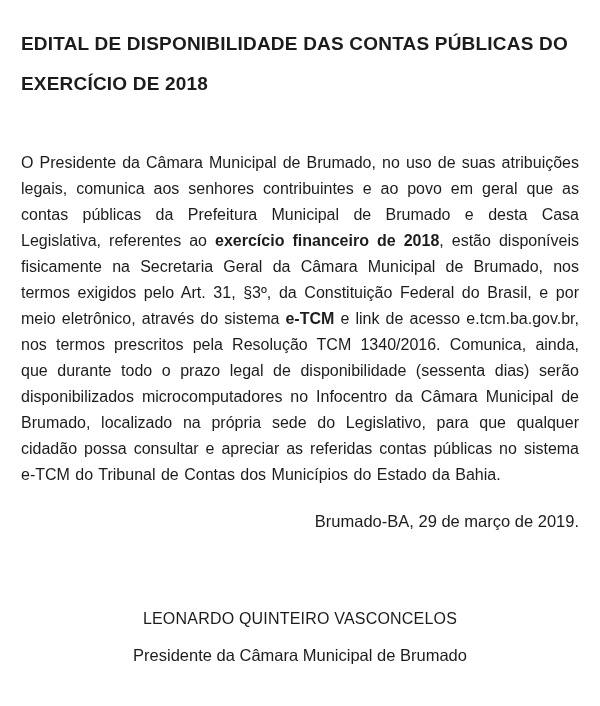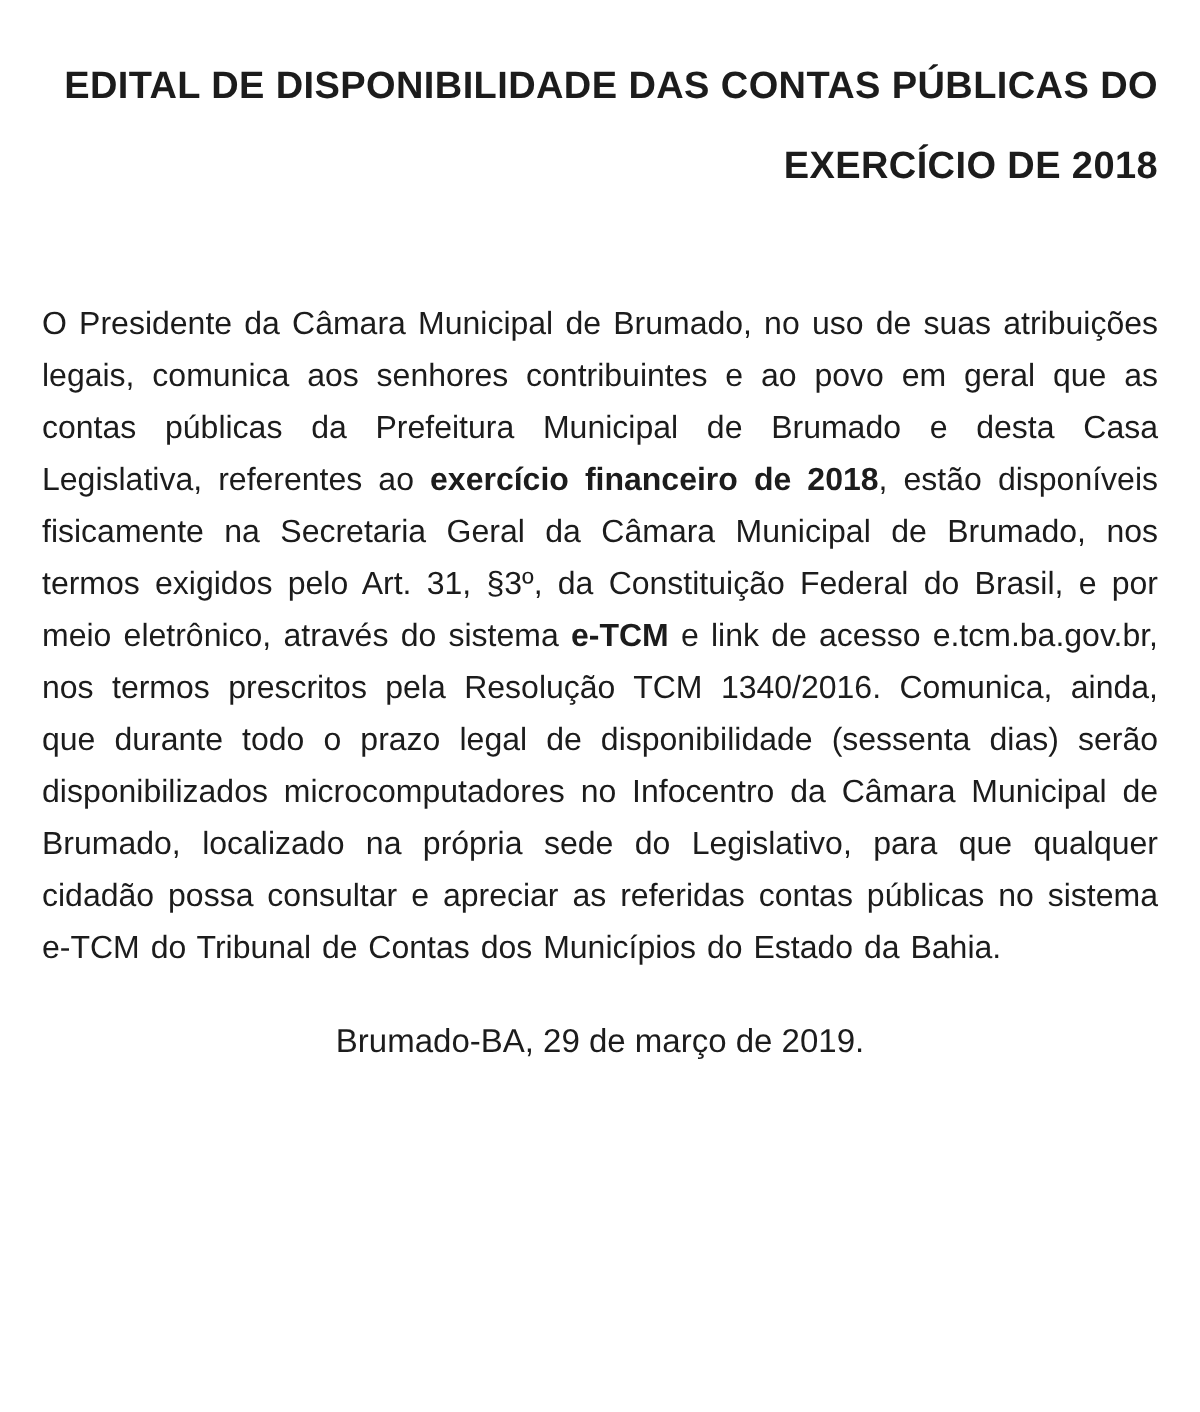--- a/index.html
+++ b/index.html
@@ -17,42 +17,42 @@
   }
   .page {
     box-sizing: border-box;
     width: 600px;
     height: 706px;
     padding: 0 21px;
     background: #ffffff;
   }
   .doc-title {
     margin: 24px 0 0 0;
-    text-align: right;
+    text-align: left;
     font-size: 19px;
     line-height: 40px;
     font-weight: 700;
     letter-spacing: 0.2px;
   }
   .doc-body {
     margin: 46px 0 0 0;
     text-align: justify;
     font-size: 16px;
     line-height: 26px;
     word-spacing: 1px;
   }
   .doc-body .seg-bold {
     font-weight: 700;
     margin-top: 40px;
   }
   .doc-date {
     margin: 20px 0 0 0;
     font-size: 16.5px;
     line-height: 26px;
-    text-align: center;
+    text-align: right;
   }
   .signature-block {
     text-align: center;
   }
   .signatory-name {
     margin: 72px 0 0 0;
     font-size: 16px;
     line-height: 26px;
     letter-spacing: 0.2px;
   }
@@ -66,14 +66,18 @@
 <body>
 
 <div class="page">
 
   <h1 class="doc-title">EDITAL DE DISPONIBILIDADE DAS CONTAS PÚBLICAS DO EXERCÍCIO DE 2018</h1>
 
   <p class="doc-body"><span>O Presidente da Câmara Municipal de Brumado, no uso de suas atribuições legais, comunica aos senhores contribuintes e ao povo em geral que as contas públicas da Prefeitura Municipal de Brumado e desta Casa Legislativa, referentes ao </span><span class="seg-bold">exercício financeiro de 2018</span><span>, estão disponíveis fisicamente na Secretaria Geral da Câmara Municipal de Brumado, nos termos exigidos pelo Art. 31, §3º, da Constituição Federal do Brasil, e por meio eletrônico, através do sistema </span><span class="seg-bold">e-TCM</span><span> e link de acesso e.tcm.ba.gov.br, nos termos prescritos pela Resolução TCM 1340/2016. Comunica, ainda, que durante todo o prazo legal de disponibilidade (sessenta dias) serão disponibilizados microcomputadores no Infocentro da Câmara Municipal de Brumado, localizado na própria sede do Legislativo, para que qualquer cidadão possa consultar e apreciar as referidas contas públicas no sistema e-TCM do Tribunal de Contas dos Municípios do Estado da Bahia.</span></p>
 
   <p class="doc-date">Brumado-BA, 29 de março de 2019.</p>
 
+  <div class="signature-block">
+    <p class="signatory-name">LEONARDO QUINTEIRO VASCONCELOS</p>
+    <p class="signatory-role">Presidente da Câmara Municipal de Brumado</p>
+  </div>
 
 </div>
 
 </body></html>

